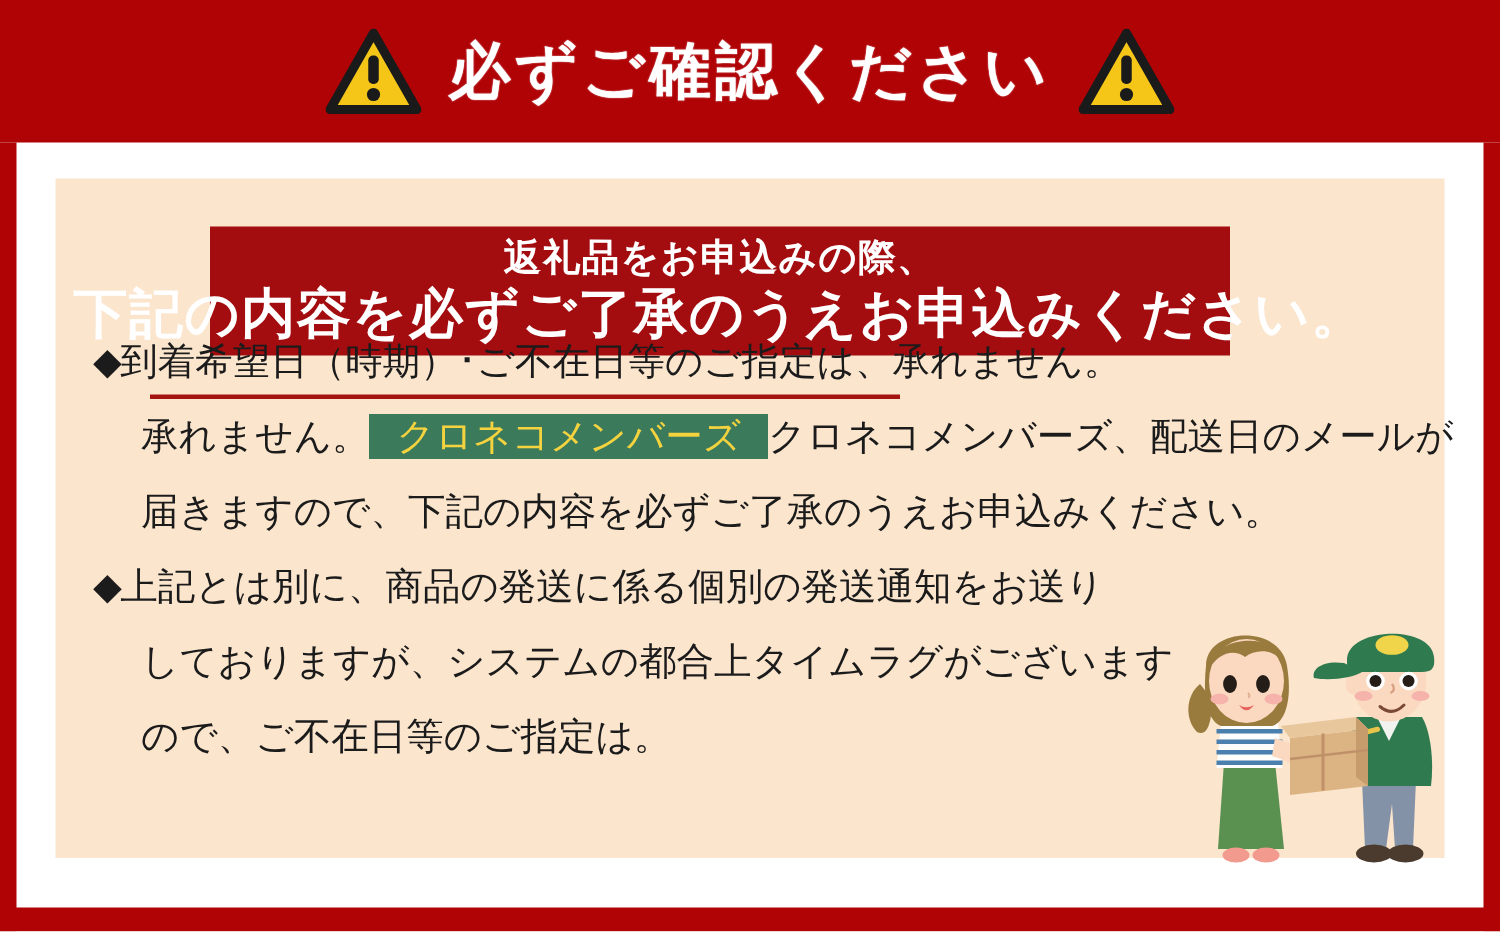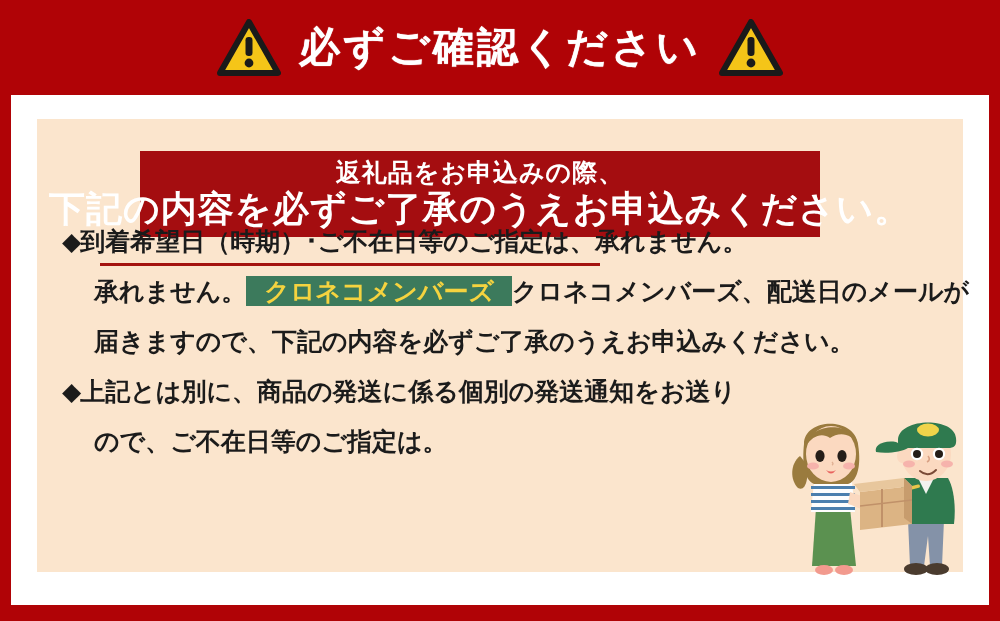--- a/index.html
+++ b/index.html
@@ -99,21 +99,21 @@
 
   
   .body-block {
     position: absolute;
     left: 62px;
     top: 216px;
     width: 880px;
   }
   .body-line {
     font-size: 25px;
-    font-weight: bold;
+    font-weight: normal;
     color: #1b1b1b;
     line-height: 50px;
     height: 50px;
     white-space: nowrap;
     letter-spacing: 0px;
     position: relative;
   }
   .body-line.indent { padding-left: 32px; }
   .bullet { letter-spacing: -1px; }
 
@@ -191,20 +191,23 @@
     </div>
 
     <div class="body-line indent">
       <span>届きますので、下記の内容を必ずご了承のうえお申込みください。</span>
     </div>
 
     <div class="body-line">
       <span class="bullet">◆</span><span>上記とは別に、商品の発送に係る個別の発送通知をお送り</span>
     </div>
 
+    <div class="body-line indent">
+      <span>しておりますが、システムの都合上タイムラグがございます</span>
+    </div>
 
     <div class="body-line indent">
       <span>ので、ご不在日等のご指定は。</span>
     </div>
   </div>
 
   <div class="underline-rule"></div>
 
   <div class="illustration">
     <svg width="190" height="186" viewBox="0 0 190 186" aria-hidden="true">

